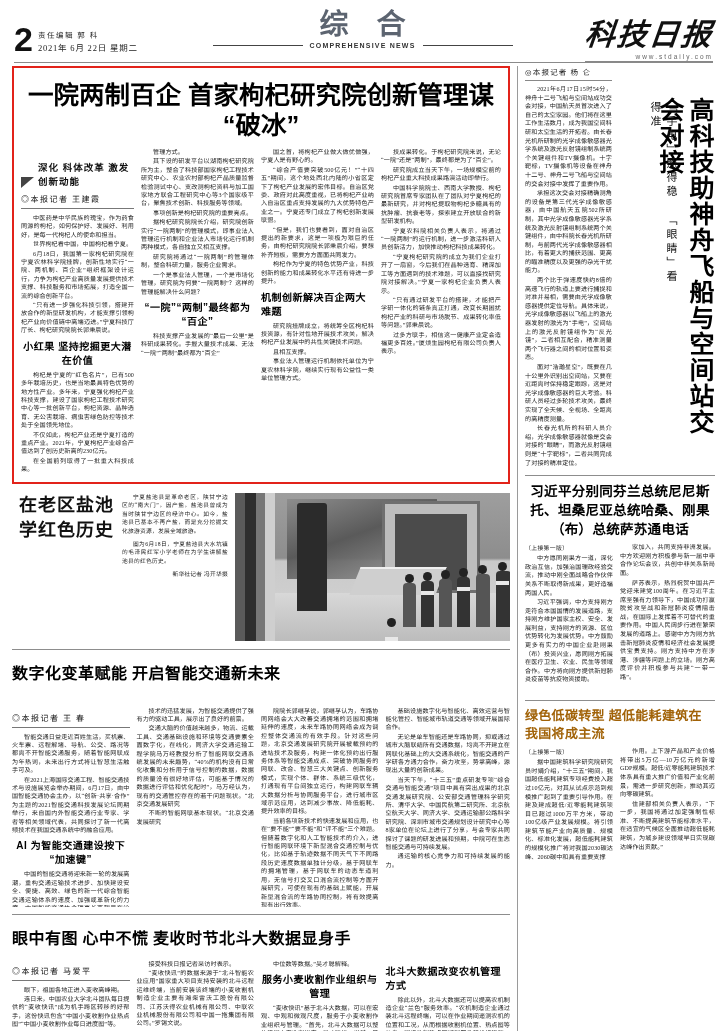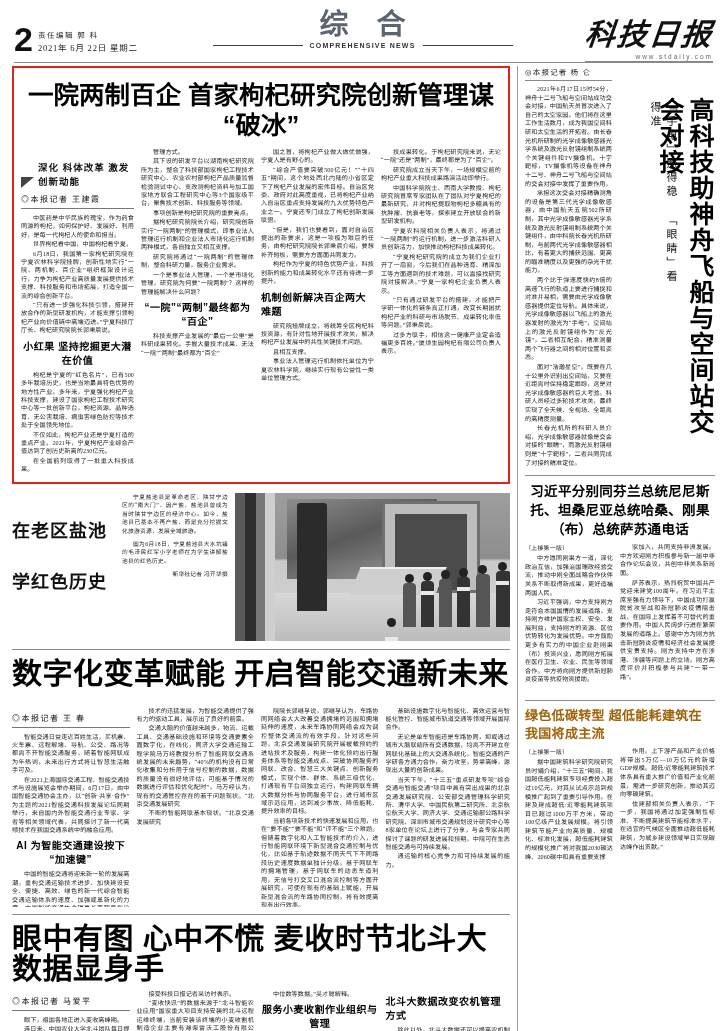--- a/index.html
+++ b/index.html
@@ -105,21 +105,21 @@
   .subh.ctr{text-align:center;}
 
   
   .photo-sec{display:flex;margin-top:9px;align-items:flex-start;}
   .photo-title{
     width:108px;flex:0 0 108px;padding-right:6px;box-sizing:border-box;
   }
   .photo-title .pt{
     font-family:"Liberation Sans","DejaVu Sans",sans-serif;
     font-size:18px;font-weight:bold;line-height:25px;letter-spacing:1px;
-    text-align:left;color:#111;margin-top:26px;
+    text-align:right;color:#111;
   }
   .photo-cap{width:115px;flex:0 0 115px;padding:0 7px 0 2px;box-sizing:border-box;}
   .photo-cap p{
     font-size:5.7px;line-height:8.6px;text-indent:11px;margin:0 0 4px 0;text-align:justify;
     letter-spacing:0.3px;
   }
   .photo-credit{font-size:5.7px;text-align:right;letter-spacing:0.3px;margin-top:2px;}
   .photo-img{
     flex:1;height:148px;position:relative;overflow:hidden;background:#bdbdbd;
   }
@@ -142,21 +142,21 @@
   
   .hrule{height:1px;background:#8d8d8d;margin:8px 0 0 0;}
   .hrule2{height:1px;background:#8d8d8d;margin:7px 0 6px 0;}
 
   
   .sec-head{
     font-family:"Liberation Sans","DejaVu Sans",sans-serif;
     font-weight:bold;font-size:24px;line-height:30px;color:#000;
     letter-spacing:0.5px;margin:9px 0 6px 0;
   }
-  .sec-head.big{font-size:30px;}
+  .sec-head.big{font-size:16px;font-family:Liberation Serif, serif;}
 
   
   .r-toprow{display:flex;align-items:center;}
   .r-text{width:92px;flex:0 0 92px;padding-right:5px;box-sizing:border-box;}
   .r-vert{flex:1;position:relative;height:345px;}
   .v-title{
     position:absolute;right:0px;top:2px;
     writing-mode:vertical-rl;text-orientation:upright;
     font-family:"Liberation Sans","DejaVu Sans",sans-serif;
     font-weight:bold;font-size:25px;line-height:30px;letter-spacing:1px;color:#000;

